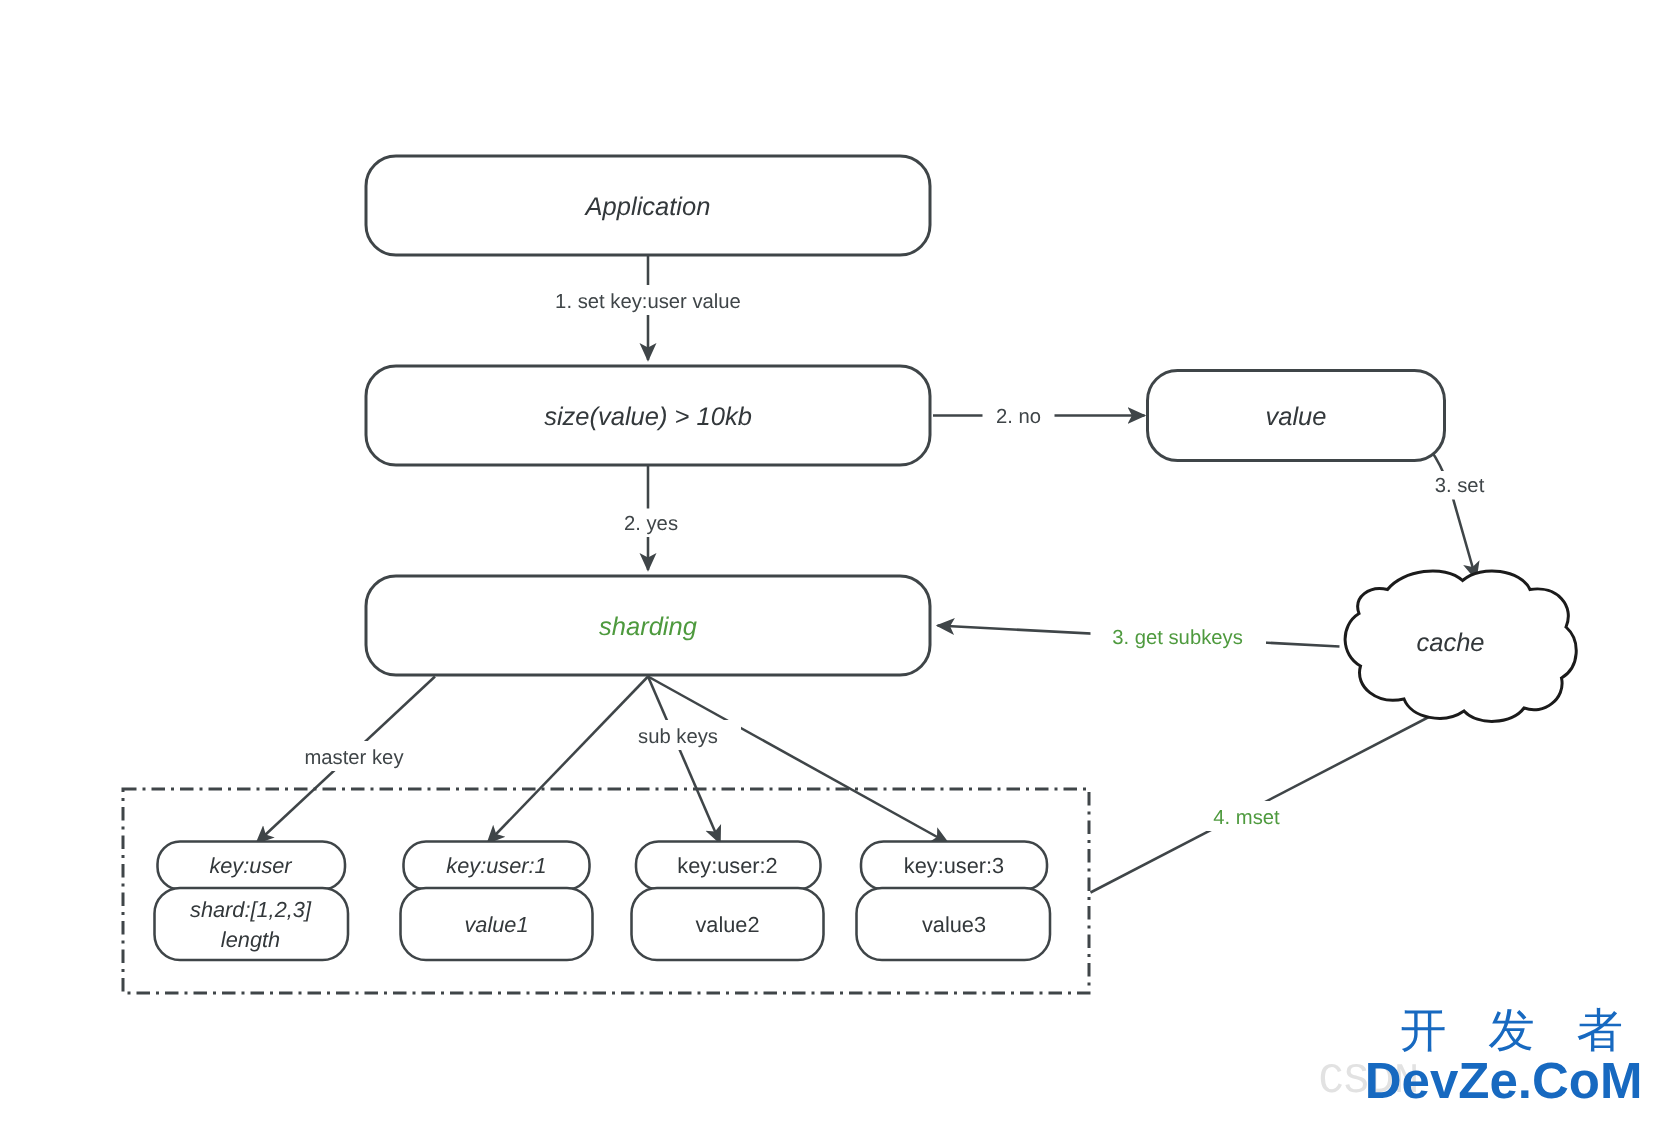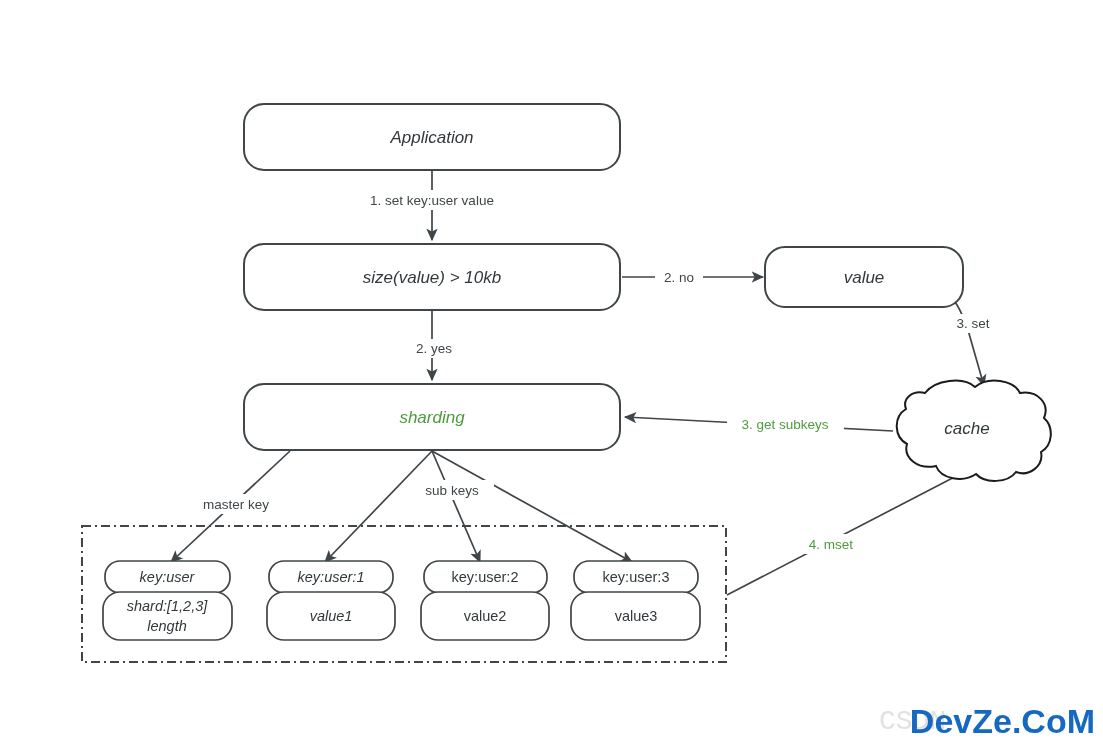--- a/index.html
+++ b/index.html
@@ -256,14 +256,15 @@
       <text class="small-key-label-plain" x="636" y="582">key:user:3</text>
       <rect class="node-shape-thin" x="571" y="592" width="129" height="48" rx="17" ry="17"></rect>
       <text class="small-key-label-plain" x="636" y="621">value3</text>
     </g>
 
   </svg>
 </div>
 
 <div id="watermark">
   <div class="wm-faint">CSDN</div>
+  <div class="wm-cn">开 发 者</div>
   <div class="wm-en">DevZe.CoM</div>
 </div>
 
 </body></html>

